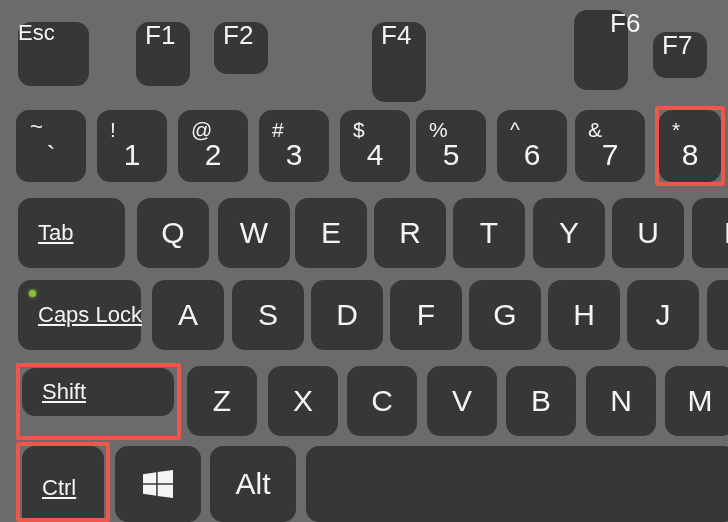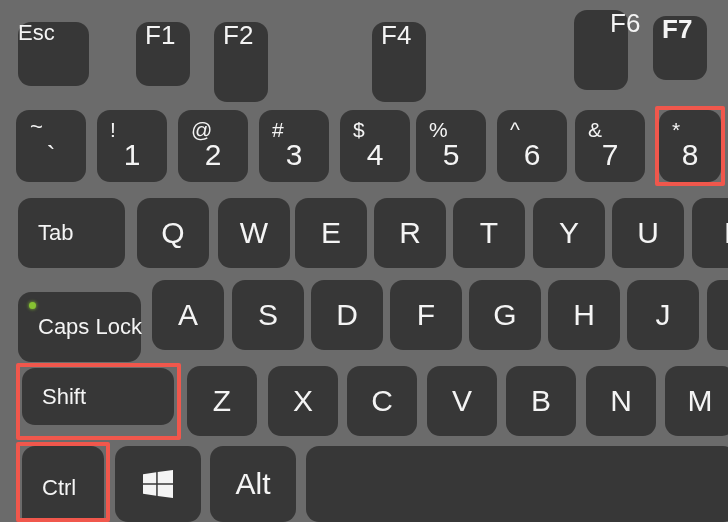--- a/index.html
+++ b/index.html
@@ -44,20 +44,21 @@
   .key.fkey .lbl.main { font-size: 26px; padding-left: 9px; }
   .key.esckey .lbl.main { font-size: 22px; }
   
   .key.leftlabel .lbl.main {
     left: 20px;
     top: 50%;
     transform: translateY(-50%);
     text-align: center;
     font-size: 22px;
     font-weight: 400;
+    text-decoration: underline;
   }
   
   .key.dual .lbl.shifted {
     left: 13px;
     top: 9px;
     font-size: 21px;
     font-weight: 400;
   }
   .key.dual .lbl.main {
     left: 0;
@@ -113,30 +114,30 @@
 </head>
 <body>
 
 <div id="keyboard">
     <div class="key esckey" style="left: 18px; top: 22px; width: 71px; height: 64px;">
       <span class="lbl main">Esc</span>
     </div>
     <div class="key fkey" style="left: 136px; top: 22px; width: 54px; height: 64px;">
       <span class="lbl main">F1</span>
     </div>
-    <div class="key fkey" style="left: 214px; top: 22px; width: 54px; height: 80px; text-decoration: underline;">
+    <div class="key fkey" style="left: 214px; top: 22px; width: 54px; height: 52px; text-decoration: underline;">
       <span class="lbl main">F2</span>
     </div>
     <div class="key fkey" style="left: 372px; top: 22px; width: 54px; height: 80px;">
       <span class="lbl main">F4</span>
     </div>
     <div class="key fkey" style="left: 574px; top: 10px; width: 54px; height: 80px; text-align: center;">
       <span class="lbl main">F6</span>
     </div>
-    <div class="key fkey" style="left: 653px; top: 16px; width: 54px; height: 64px; font-weight: bold;">
+    <div class="key fkey" style="left: 653px; top: 32px; width: 54px; height: 46px;">
       <span class="lbl main">F7</span>
     </div>
     <div class="key tilde" style="left: 16px; top: 110px; width: 70px; height: 72px;">
       <span class="lbl shifted">~</span>
       <span class="lbl main">`</span>
     </div>
     <div class="key dual" style="left: 97px; top: 110px; width: 70px; height: 72px;">
       <span class="lbl shifted">!</span>
       <span class="lbl main">1</span>
     </div>
@@ -188,21 +189,21 @@
     </div>
     <div class="key center" style="left: 533px; top: 198px; width: 72px; height: 70px;">
       <span class="lbl main">Y</span>
     </div>
     <div class="key center" style="left: 612px; top: 198px; width: 72px; height: 70px;">
       <span class="lbl main">U</span>
     </div>
     <div class="key center" style="left: 692px; top: 198px; width: 72px; height: 70px;">
       <span class="lbl main">I</span>
     </div>
-    <div class="key leftlabel" style="left: 18px; top: 292px; width: 123px; height: 70px;">
+    <div class="key leftlabel" style="left: 18px; top: 280px; width: 123px; height: 70px;">
       <span class="led"></span>
       <span class="lbl main">Caps Lock</span>
     </div>
     <div class="key center" style="left: 152px; top: 280px; width: 72px; height: 70px;">
       <span class="lbl main">A</span>
     </div>
     <div class="key center" style="left: 232px; top: 280px; width: 72px; height: 70px;">
       <span class="lbl main">S</span>
     </div>
     <div class="key center" style="left: 311px; top: 280px; width: 72px; height: 70px;">
@@ -216,21 +217,21 @@
     </div>
     <div class="key center" style="left: 548px; top: 280px; width: 72px; height: 70px;">
       <span class="lbl main">H</span>
     </div>
     <div class="key center" style="left: 627px; top: 280px; width: 72px; height: 70px;">
       <span class="lbl main">J</span>
     </div>
     <div class="key center" style="left: 707px; top: 280px; width: 72px; height: 70px;">
       <span class="lbl main">K</span>
     </div>
-    <div class="key leftlabel" style="left: 22px; top: 368px; width: 152px; height: 57px;">
+    <div class="key leftlabel" style="left: 22px; top: 368px; width: 152px; height: 48px;">
       <span class="lbl main">Shift</span>
     </div>
     <div class="key center" style="left: 187px; top: 366px; width: 70px; height: 70px;">
       <span class="lbl main">Z</span>
     </div>
     <div class="key center" style="left: 268px; top: 366px; width: 70px; height: 70px;">
       <span class="lbl main">X</span>
     </div>
     <div class="key center" style="left: 347px; top: 366px; width: 70px; height: 70px;">
       <span class="lbl main">C</span>

